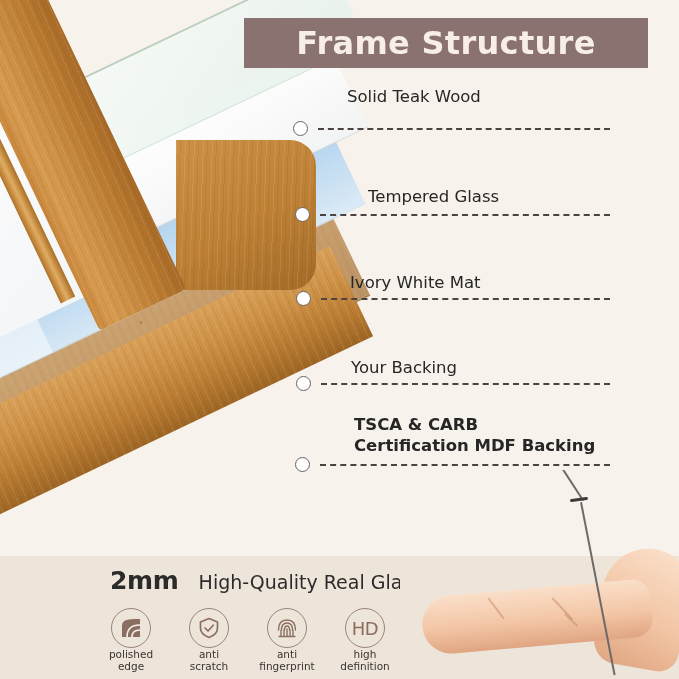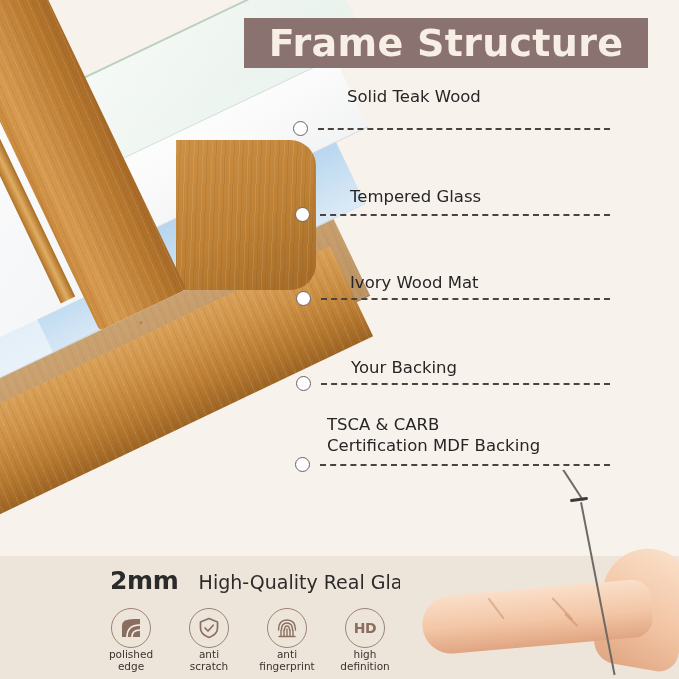--- a/index.html
+++ b/index.html
@@ -103,21 +103,21 @@
     background:linear-gradient(150deg,#ffffff 0%,#fbfbfc 60%,#f2f4f5 100%);
   }
 
   
   .banner{
     position:absolute;left:244px;top:18px;width:404px;height:50px;
     background:#8a7270;
     display:flex;align-items:center;justify-content:center;
   }
   .banner-title{
-    color:#f7efe6;font-size:38px;font-weight:bold;letter-spacing:.3px;
+    color:#f7efe6;font-size:32px;font-weight:bold;letter-spacing:.3px;
     font-family:"DejaVu Sans", sans-serif;
   }
   .callout-label{
     position:absolute;color:#262626;font-size:16.5px;white-space:pre-line;
     font-family:"DejaVu Sans", sans-serif;line-height:1.28;
   }
   .dash{
     position:absolute;height:0;border-top:2px dashed #4a4340;
   }
   .marker{
@@ -143,21 +143,21 @@
     width:38px;height:38px;border-radius:50%;
     border:1.6px solid #9b8377;
     display:flex;align-items:center;justify-content:center;
     background:transparent;
   }
   .fcircle svg{display:block;}
   .flabel{
     text-align:center;font-size:10.5px;line-height:1.18;
     color:#3a3330;white-space:pre-line;font-family:"DejaVu Sans", sans-serif;
   }
-  .hd-text{font-size:14px;font-weight:bold;color:#8a6f60;letter-spacing:-.5px;
+  .hd-text{font-size:18px;font-weight:normal;color:#8a6f60;letter-spacing:-.5px;
     font-family:"DejaVu Sans", sans-serif;}
 
   
   .hand-photo{position:absolute;left:400px;top:470px;width:279px;height:209px;overflow:hidden;}
   .hand-bg-top{position:absolute;left:0;top:0;width:279px;height:86px;background:#f8f2ec;}
   .hand-bg-bot{position:absolute;left:0;top:86px;width:279px;height:123px;background:#eee5da;}
   .finger{
     position:absolute;border-radius:50%/50%;
     background:linear-gradient(180deg,#f6d4bb 0%,#f2c4a4 45%,#e3ad8a 100%);
   }
@@ -218,30 +218,30 @@
   </div>
 
   <div class="banner">
     <span class="banner-title">Frame Structure</span>
   </div>
 
   <div id="callouts">
       <div class="callout-label" style="left: 347px; top: 86px;">Solid Teak Wood</div>
       <div class="dash" style="left: 318px; top: 128px; width: 292px;"></div>
       <div class="marker" style="left: 293px; top: 121px;"></div>
-      <div class="callout-label" style="left: 350px; top: 186px;">Tempered Glass</div>
+      <div class="callout-label" style="left: 368px; top: 186px;">Tempered Glass</div>
       <div class="dash" style="left: 320px; top: 214px; width: 290px;"></div>
       <div class="marker" style="left: 295px; top: 207px;"></div>
-      <div class="callout-label" style="left: 350px; top: 272px;">Ivory Wood Mat</div>
+      <div class="callout-label" style="left: 350px; top: 272px;">Ivory White Mat</div>
       <div class="dash" style="left: 321px; top: 298px; width: 289px;"></div>
       <div class="marker" style="left: 296px; top: 291px;"></div>
       <div class="callout-label" style="left: 351px; top: 357px;">Your Backing</div>
       <div class="dash" style="left: 321px; top: 383px; width: 289px;"></div>
       <div class="marker" style="left: 296px; top: 376px;"></div>
-      <div class="callout-label" style="left: 327px; top: 414px;">TSCA &amp; CARB
+      <div class="callout-label" style="left: 354px; top: 414px; font-weight: bold;">TSCA &amp; CARB
 Certification MDF Backing</div>
       <div class="dash" style="left: 320px; top: 464px; width: 290px;"></div>
       <div class="marker" style="left: 295px; top: 457px;"></div>
     </div>
 
   <div class="glass-head">
     <span class="mm">2mm</span>
     <span class="rest">High-Quality Real Glass</span>
   </div>
 

